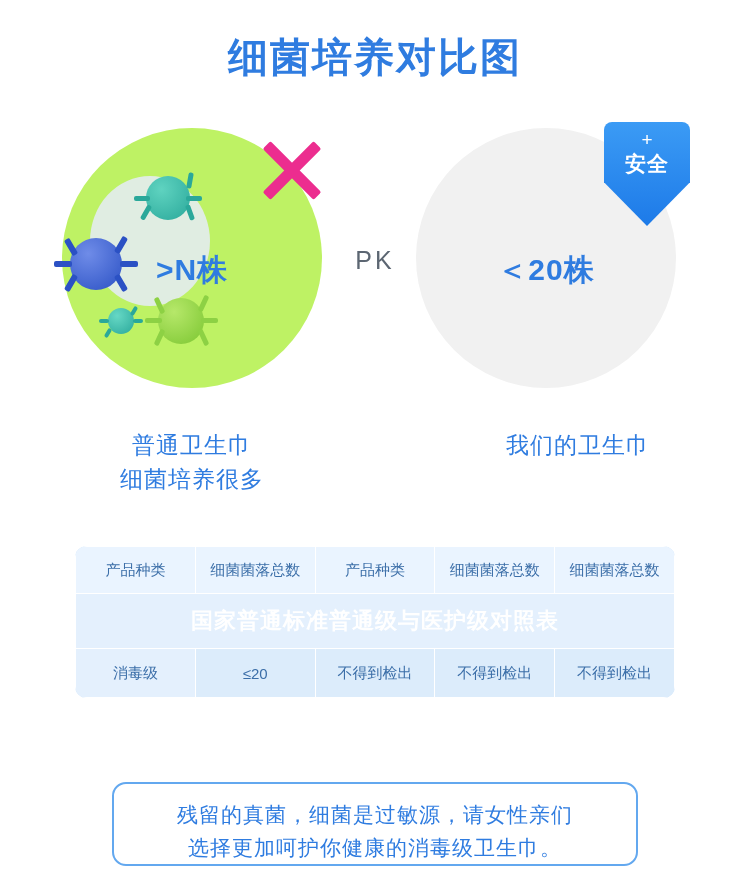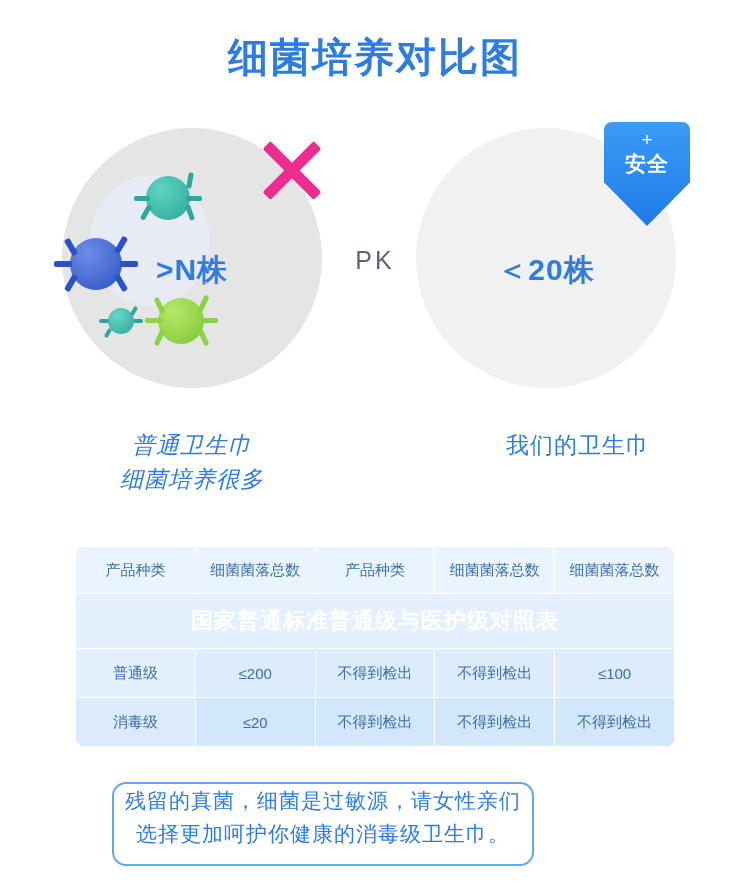--- a/index.html
+++ b/index.html
@@ -42,21 +42,21 @@
   }
   .circle {
     position: absolute;
     width: 260px;
     height: 260px;
     border-radius: 50%;
     top: 0;
   }
   .circle.left {
     left: 62px;
-    background: #e5e5e5;
+    background: #bef264;
   }
   .circle.right {
     left: 416px;
     background: #f1f1f1;
   }
   .circle-label {
     position: absolute;
     width: 260px;
     text-align: center;
     top: 122px;
@@ -156,21 +156,21 @@
   
   .caption {
     position: absolute;
     width: 300px;
     text-align: center;
     font-size: 23px;
     line-height: 34px;
     color: #2f7ce0;
     letter-spacing: 1px;
   }
-  .caption.left { left: 42px; top: 428px; font-style: italic; }
+  .caption.left { left: 42px; top: 428px; }
   .caption.right { left: 428px; top: 428px; }
 
   
   .table-wrap {
     position: absolute;
     left: 75px;
     top: 546px;
     width: 600px;
     border-radius: 12px;
     overflow: hidden;
@@ -216,27 +216,27 @@
     background: #e4f0fd;
   }
   tbody tr:nth-child(even) td:first-child {
     background: #dbebfb;
   }
   
   .note {
     position: absolute;
     left: 112px;
     top: 782px;
-    width: 422px;
+    width: 526px;
     height: 84px;
     border: 2px solid #63a8ef;
     border-radius: 14px;
     box-sizing: border-box;
     display: flex;
-    align-items: flex-start;
+    align-items: flex-end;
     justify-content: center;
   }
   .note p {
     margin: 0;
     text-align: center;
     font-size: 21px;
     line-height: 33px;
     color: #2f7ce0;
     letter-spacing: 1px;
   }
@@ -331,27 +331,20 @@
         <tr>
           <td>产品种类</td>
           <td>细菌菌落总数</td>
           <td>产品种类</td>
           <td>细菌菌落总数</td>
           <td>细菌菌落总数</td>
         </tr>
       </thead>
       <tbody>
         <tr>
-          <td>普通级</td>
-          <td>≤200</td>
-          <td>不得到检出</td>
-          <td>不得到检出</td>
-          <td>≤100</td>
-        </tr>
-        <tr>
           <td>消毒级</td>
           <td>≤20</td>
           <td>不得到检出</td>
           <td>不得到检出</td>
           <td>不得到检出</td>
         </tr>
       </tbody>
     </table>
   </div>
 

